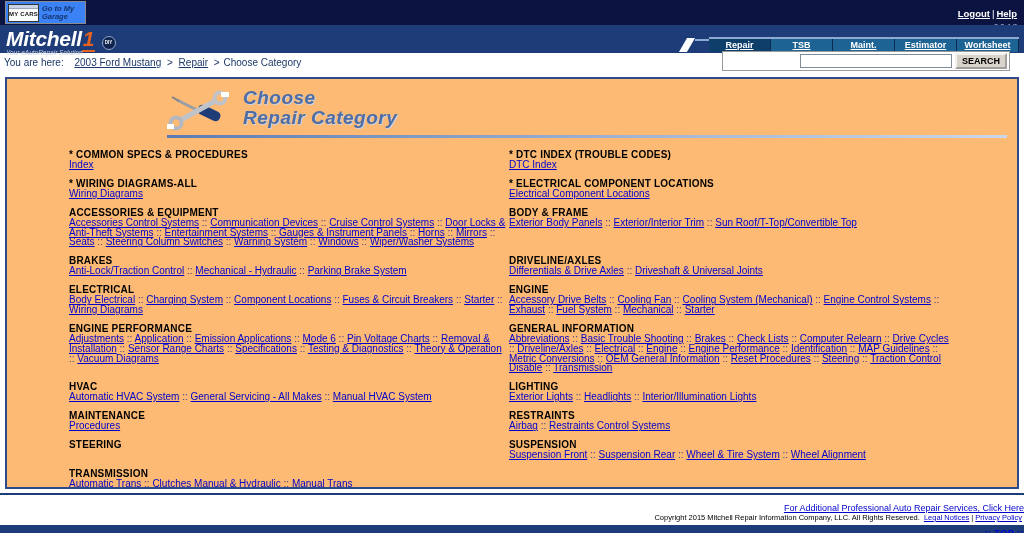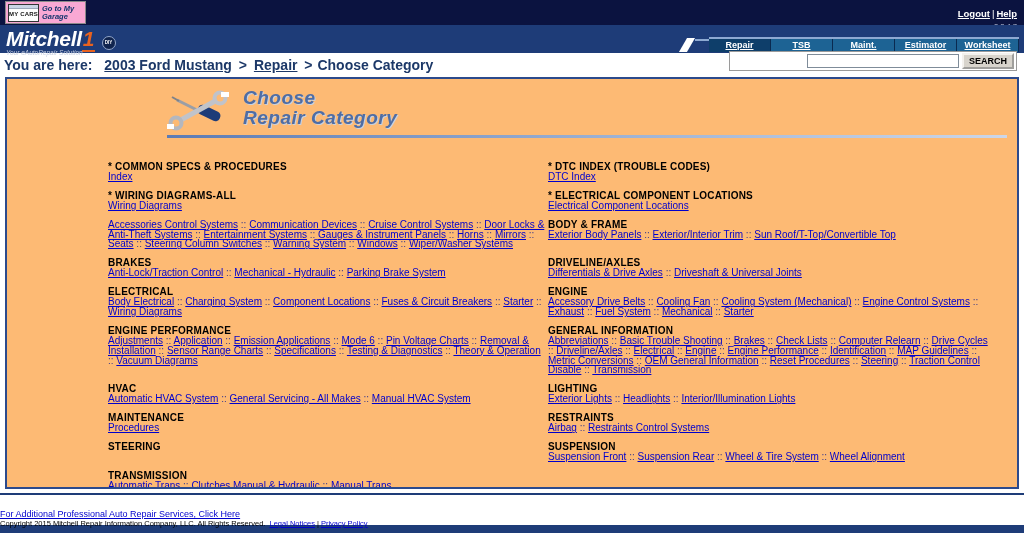--- a/index.html
+++ b/index.html
@@ -2,21 +2,21 @@
 <html style="--topbar: #0b1340; --brand-bar: #1e3c78; --tab: #1d6394; --tab-active: #0e3e6a; --link: #0000cc; --panel-border: #2c4a8c; --banner-text: #4f6da4;"><head>
 <meta charset="utf-8">
 <style>
   * { box-sizing: border-box; margin: 0; padding: 0; }
   html,body { width: 1024px; height: 533px; overflow: hidden; background: #fff;
     font-family: "Liberation Sans", sans-serif; }
   a { cursor: pointer; }
 
   
   .topbar { position: relative; height: 25px; background: var(--topbar, #0b1340); }
-  .garage-box { position: absolute; left: 5px; top: 1px; height: 23px; background: #f9a8d4;
+  .garage-box { position: absolute; left: 5px; top: 1px; height: 23px; background: #3b82f6;
     border: 1px solid #8a8a8a; display: flex; align-items: center; padding: 1px 3px 0 2px; cursor: pointer; }
   .plate { width: 31px; height: 18px; border: 1px solid #333; background: #fdfdfd; margin-right: 3px; }
   .plate-top { height: 4px; background: #c9d4e6; border-bottom: 1px solid #9aa6bb; }
   .plate-text { font-size: 6px; font-weight: bold; color: #111; text-align: center; line-height: 11px; letter-spacing: .2px; }
   .garage-label { font-size: 7.5px; font-weight: bold; font-style: italic; color: #15356e; line-height: 8.5px; width: 40px; }
   .top-right { position: absolute; right: 7px; top: 3px; text-align: right; }
   .top-links a { color: #fff; font-size: 9.5px; font-weight: bold; text-decoration: underline; }
   .top-links .bar { color: #fff; font-size: 9.5px; margin: 0 2px; }
   .version { color: #b9c2d8; font-size: 7.5px; margin-top: 1px; }
 
@@ -31,50 +31,50 @@
   .tagline { font-size: 6.5px; font-style: italic; color: #c3cce0; margin-top: -2px; }
   .tabwrap { position: absolute; right: 5px; bottom: 1px; display: flex; align-items: flex-end; }
   .tab-slash { width: 8px; height: 14px; background: #fff; transform: skewX(-30deg); margin-right: 4px; }
   .tab-lead { width: 14px; height: 13px; border-top: 2px solid #8ea9d2; }
   .tabstrip { display: flex; border-top: 2px solid #8ea9d2; }
   .tab { width: 62px; height: 13px; line-height: 12px; text-align: center; font-size: 9px; font-weight: bold;
     color: #fff; text-decoration: underline; background: var(--tab, #1d6394); border-right: 1px solid #0a2a50; }
   .tab.active { background: var(--tab-active, #0e3e6a); }
 
   
-  .crumbrow { height: 18px; padding: 4px 0 0 4px; font-size: 14px; font-weight: bold; color: #1c3868; }
+  .crumbrow { height: 18px; padding: 4px 0 0 4px; font-size: 10px; font-weight: normal; color: #1c3868; }
   .crumb-prefix { margin-right: 6px; }
   .crumb-link { color: #1c3868; text-decoration: underline; margin: 0 2px; }
   .crumb-sep { margin: 0 1px; }
-  .search-panel { position: absolute; top: 51px; right: 7px; width: 288px; height: 20px; background: #fff;
+  .search-panel { position: absolute; top: 51px; right: 14px; width: 288px; height: 20px; background: #fff;
     border: 1px solid #9a9a9a; display: flex; align-items: center; justify-content: flex-end; padding-right: 2px; }
   .search-panel input { width: 152px; height: 14px; border: 1px solid #7f8c99; font-size: 10px; padding: 0 2px; margin-right: 3px; }
   .search-panel button { height: 16px; font-size: 9px; font-weight: bold; color: #000; background: #d8d4cc;
     border: 2px outset #f4f2ee; padding: 0 5px; line-height: 10px; cursor: pointer; }
 
   
   .main-panel { margin: 6px 5px 0 5px; height: 412px; background: #fdba74;
     border: 2px solid var(--panel-border, #2c4a8c); overflow: hidden; }
   .banner { display: flex; margin: 9px 0 0 160px; align-items: flex-start; }
   .tools-icon { width: 62px; height: 44px; margin-right: 14px; }
   .banner-text { font-size: 19px; line-height: 20px; font-weight: bold; font-style: italic;
     color: var(--banner-text, #4f6da4); text-shadow: 1px 1px 0 #c9d2e0; letter-spacing: .5px; }
   .banner-rule { height: 3px; margin: 3px 10px 0 160px;
     background: linear-gradient(90deg, #5c7bb4 0%, #9fb3d4 55%, #ccd6e8 100%); }
 
   .category-grid { display: grid; grid-template-columns: 440px 442px; row-gap: 9.3px;
-    margin-top: 24px; padding-left: 101px; }
+    margin-top: 12px; padding-left: 62px; }
   .cat-title { font-size: 10px; font-weight: bold; color: #000; line-height: 10px; letter-spacing: .2px; }
   .cat-links { font-size: 10px; line-height: 9.7px; }
   .cat-link { color: var(--link, #0000cc); text-decoration: underline; }
   .sep { color: #3a3a8c; }
 
   
   .footer-rule { height: 2px; background: var(--brand-bar, #1e3c78); margin-top: 4px; }
-  .footer { height: 30px; text-align: left; padding-top: 14px; }
+  .footer { height: 30px; text-align: right; padding-top: 8px; }
   .f-link { display: block; font-size: 9px; color: var(--link, #0000cc); text-decoration: underline; line-height: 10px; }
   .f-copy { font-size: 7.5px; color: #000; line-height: 9px; }
   .f-copy a { color: var(--link, #0000cc); text-decoration: underline; margin: 12px 2px; }
   .f-top { display: inline-block; font-size: 9px; font-weight: bold; color: var(--link, #0000cc);
     text-decoration: underline; line-height: 10px; letter-spacing: .5px; }
   .bottom-bar { height: 9px; background: var(--brand-bar, #1e3c78); }
 </style>
 </head>
 <body>
 
@@ -160,20 +160,21 @@
       </div>
       <div class="cat-cell">
         <div class="cat-title">* WIRING DIAGRAMS-ALL</div>
         <div class="cat-links"><a class="cat-link">Wiring Diagrams</a></div>
       </div>
       <div class="cat-cell">
         <div class="cat-title">* ELECTRICAL COMPONENT LOCATIONS</div>
         <div class="cat-links"><a class="cat-link">Electrical Component Locations</a></div>
       </div>
       <div class="cat-cell">
+        <div class="cat-title">ACCESSORIES &amp; EQUIPMENT</div>
         <div class="cat-links"><a class="cat-link">Accessories Control Systems</a><span class="sep"> :: </span><a class="cat-link">Communication Devices</a><span class="sep"> :: </span><a class="cat-link">Cruise Control Systems</a><span class="sep"> :: </span><a class="cat-link">Door Locks &amp; Anti-Theft Systems</a><span class="sep"> :: </span><a class="cat-link">Entertainment Systems</a><span class="sep"> :: </span><a class="cat-link">Gauges &amp; Instrument Panels</a><span class="sep"> :: </span><a class="cat-link">Horns</a><span class="sep"> :: </span><a class="cat-link">Mirrors</a><span class="sep"> :: </span><a class="cat-link">Seats</a><span class="sep"> :: </span><a class="cat-link">Steering Column Switches</a><span class="sep"> :: </span><a class="cat-link">Warning System</a><span class="sep"> :: </span><a class="cat-link">Windows</a><span class="sep"> :: </span><a class="cat-link">Wiper/Washer Systems</a></div>
       </div>
       <div class="cat-cell">
         <div class="cat-title">BODY &amp; FRAME</div>
         <div class="cat-links"><a class="cat-link">Exterior Body Panels</a><span class="sep"> :: </span><a class="cat-link">Exterior/Interior Trim</a><span class="sep"> :: </span><a class="cat-link">Sun Roof/T-Top/Convertible Top</a></div>
       </div>
       <div class="cat-cell">
         <div class="cat-title">BRAKES</div>
         <div class="cat-links"><a class="cat-link">Anti-Lock/Traction Control</a><span class="sep"> :: </span><a class="cat-link">Mechanical - Hydraulic</a><span class="sep"> :: </span><a class="cat-link">Parking Brake System</a></div>
       </div>

